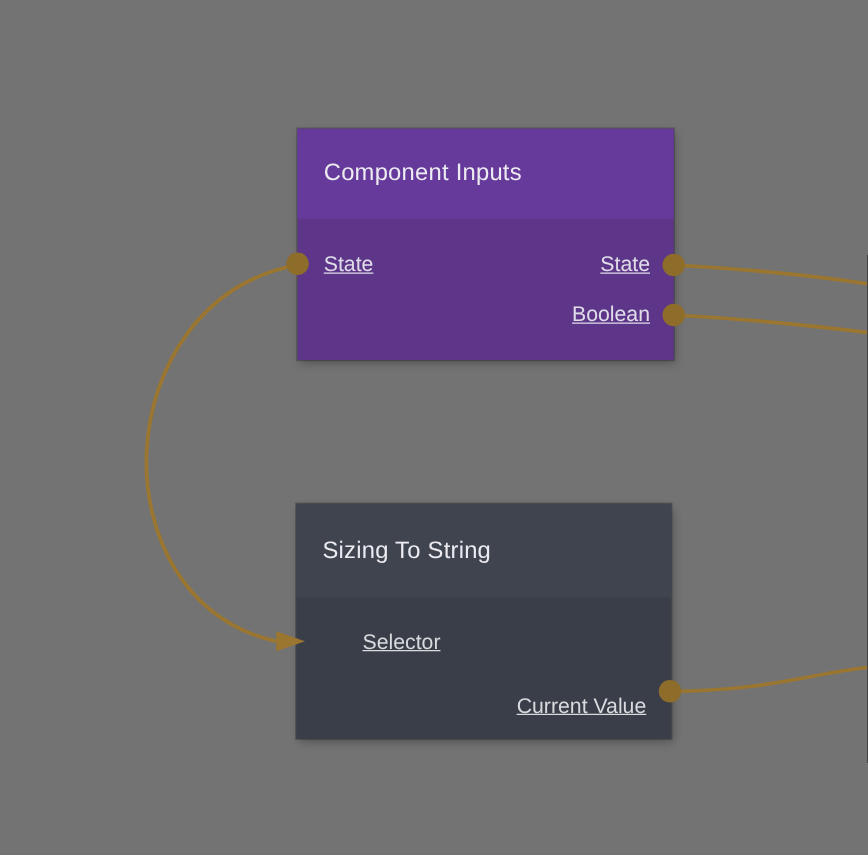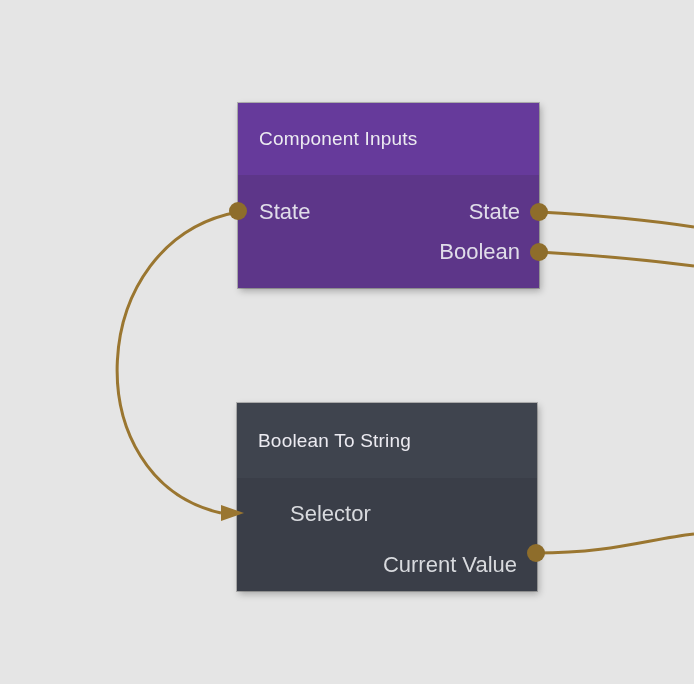--- a/index.html
+++ b/index.html
@@ -5,21 +5,21 @@
   html, body {
     margin: 0;
     padding: 0;
     background: #1f1f1f;
     font-family: "Liberation Sans", sans-serif;
   }
   .canvas {
     position: relative;
     width: 694px;
     height: 684px;
-    background: #e5e5e5;
+    background: #737373;
     overflow: hidden;
   }
   .node {
     position: absolute;
     z-index: 1;
     box-shadow: 0 0 0 1px rgba(0,0,0,0.22), 2px 3px 7px rgba(0,0,0,0.28);
   }
   .node__header {
     position: absolute;
     left: 0; top: 0; right: 0;
@@ -29,23 +29,24 @@
     box-sizing: border-box;
   }
   .node__title {
     font-size: 19px;
     color: #ecebf1;
     letter-spacing: 0.2px;
     white-space: nowrap;
   }
   .port-label {
     position: absolute;
-    font-size: 22px;
+    font-size: 17px;
     line-height: 22px;
     white-space: nowrap;
+    text-decoration: underline;
   }
   
   .node--component-inputs {
     left: 238px; top: 103px;
     width: 301px; height: 185px;
     background: #5d3689;
   }
   .node--component-inputs .node__header {
     height: 72px;
     background: #663a9b;
@@ -92,21 +93,21 @@
     <div class="node__header">
       <span class="node__title">Component Inputs</span>
     </div>
     <span class="port-label" style="left:21px; top:98px;">State</span>
     <span class="port-label" style="right:19px; top:98px;">State</span>
     <span class="port-label" style="right:19px; top:138px;">Boolean</span>
   </div>
 
   <div class="node node--boolean-to-string">
     <div class="node__header">
-      <span class="node__title">Boolean To String</span>
+      <span class="node__title">Sizing To String</span>
     </div>
     <span class="port-label" style="left:21px; top:100px;margin-left:32px;">Selector</span>
     <span class="port-label" style="right:20px; top:139px;margin-top:12px;">Current Value</span>
   </div>
 
   <svg class="wire-layer" width="694" height="684" viewBox="0 0 694 684">
     <path class="wire" d="M 238 212 C 85 240, 75 480, 221 513"></path>
     <polygon points="244,513 221,505 221,521" fill="#9a7630"></polygon>
     <path class="wire" d="M 539 212 C 610 216, 655 221, 694 227"></path>
     <path class="wire" d="M 539 252 C 610 256, 655 261, 694 266"></path>

